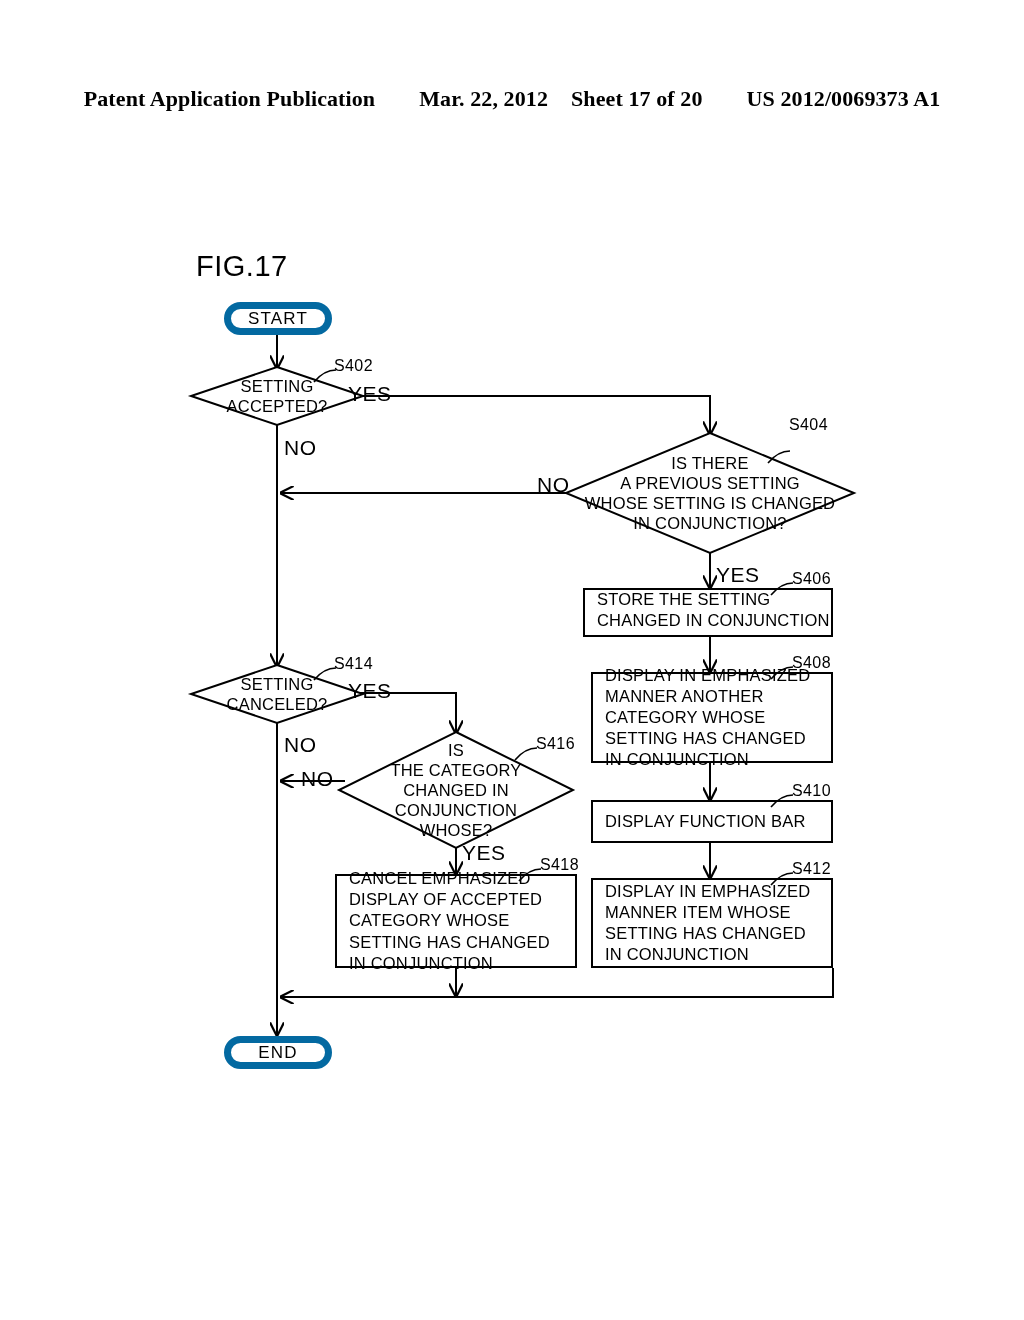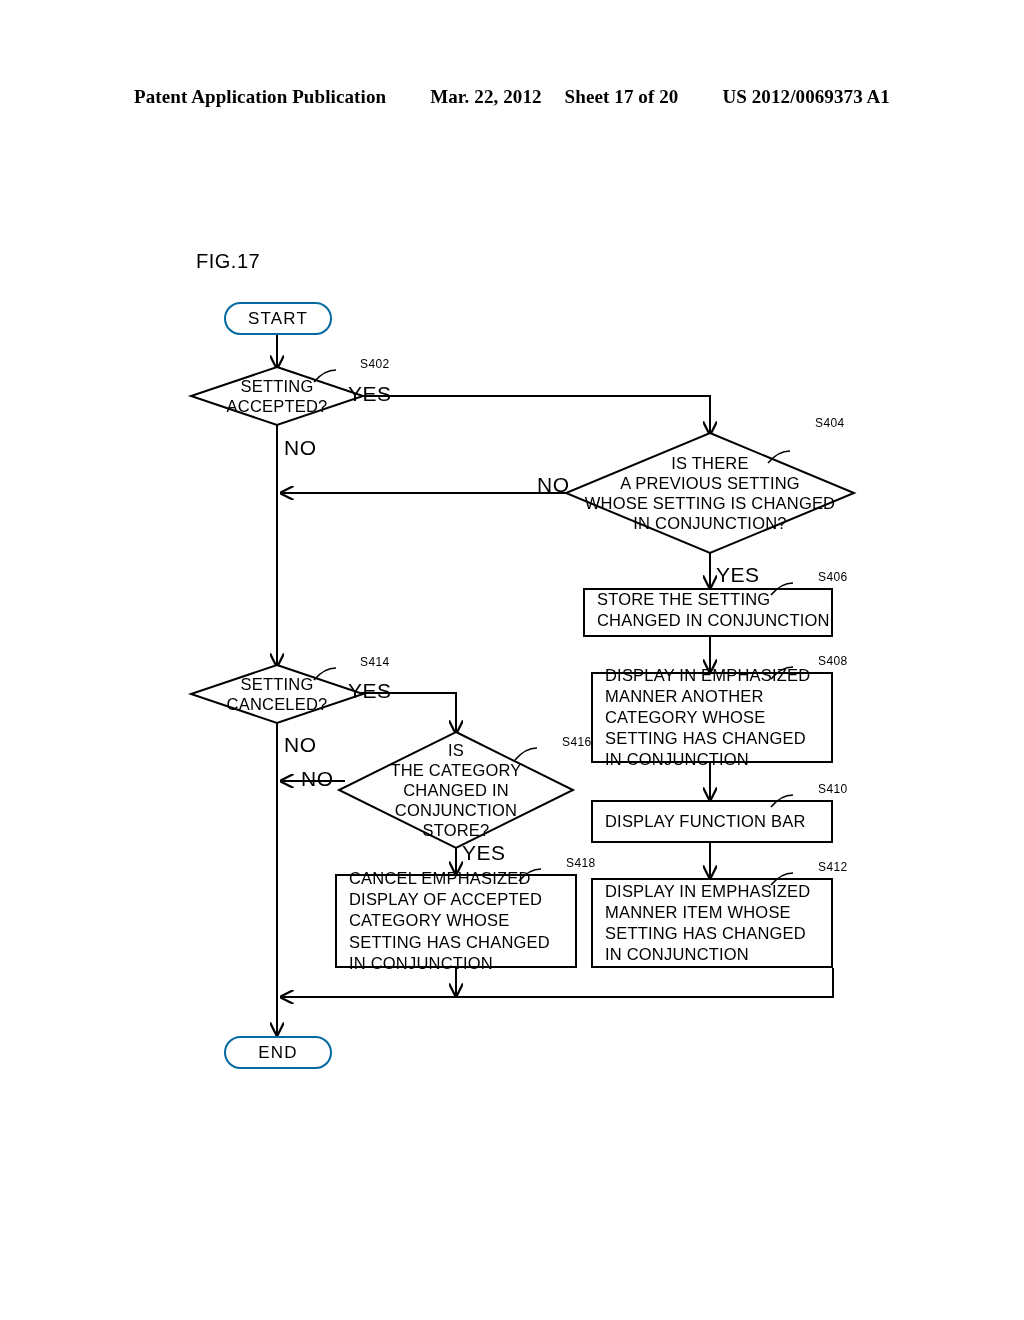--- a/index.html
+++ b/index.html
@@ -21,46 +21,46 @@
     position: absolute;
     top: 86px;
     left: 0;
     width: 1024px;
     height: 26px;
     display: flex;
     justify-content: center;
     align-items: baseline;
     font-family: "Liberation Serif", serif;
     font-weight: bold;
-    font-size: 19px;
+    font-size: 22px;
     letter-spacing: 0.1px;
     white-space: nowrap;
   }
   #page-header .hdr-pub { margin-right: 44px; }
   #page-header .hdr-date { margin-right: 23px; }
   #page-header .hdr-sheet { margin-right: 44px; }
 
   
   #fig-label {
     position: absolute;
     left: 196px;
     top: 250px;
-    font-size: 20px;
+    font-size: 29px;
     letter-spacing: 0.5px;
     font-family: "Liberation Sans", sans-serif;
   }
 
   
   .node {
     position: absolute;
     box-sizing: border-box;
   }
 
   .terminator {
-    border: 2px solid #0369a1;
+    border: 7px solid #0369a1;
     border-radius: 999px;
     display: flex;
     align-items: center;
     justify-content: center;
     font-size: 17px;
     letter-spacing: 1.2px;
     background: #fff;
   }
 
   .process {
@@ -97,24 +97,23 @@
     font-size: 16.5px;
     line-height: 1.22;
     letter-spacing: 0.2px;
     text-align: center;
     pointer-events: none;
   }
 
   
   .step-ref {
     position: absolute;
-    font-size: 12px;
+    font-size: 16px;
     letter-spacing: 0.4px;
     white-space: nowrap;
-    margin-left: 26px;
   }
   .leader {
     position: absolute;
     overflow: visible;
   }
 
   
   .branch-label {
     position: absolute;
     font-size: 21px;
@@ -279,21 +278,21 @@
 
 <div class="diamond-wrap" style="left:338px; top:731px; width:236px; height:118px;">
   <svg width="236" height="118" viewBox="0 0 236 118">
     <polygon points="118,1 235,59 118,117 1,59" fill="#fff" stroke="#000" stroke-width="2"></polygon>
   </svg>
   <div class="diamond-text">
     <span>IS</span>
     <span>THE CATEGORY</span>
     <span>CHANGED IN</span>
     <span>CONJUNCTION</span>
-    <span>STORE?</span>
+    <span>WHOSE?</span>
   </div>
 </div>
 <div class="step-ref" style="left:536px; top:735px;">S416</div>
 <svg class="leader" style="left:513px; top:746px;" width="26" height="16">
   <path d="M 2 14 Q 12 2 24 2" fill="none" stroke="#000" stroke-width="1.6"></path>
 </svg>
 <div class="branch-label" style="left:301px; top:767px;">NO</div>
 <div class="branch-label" style="left:462px; top:841px;">YES</div>
 
 <div class="node process" style="left:335px; top:874px; width:242px; height:94px;">

